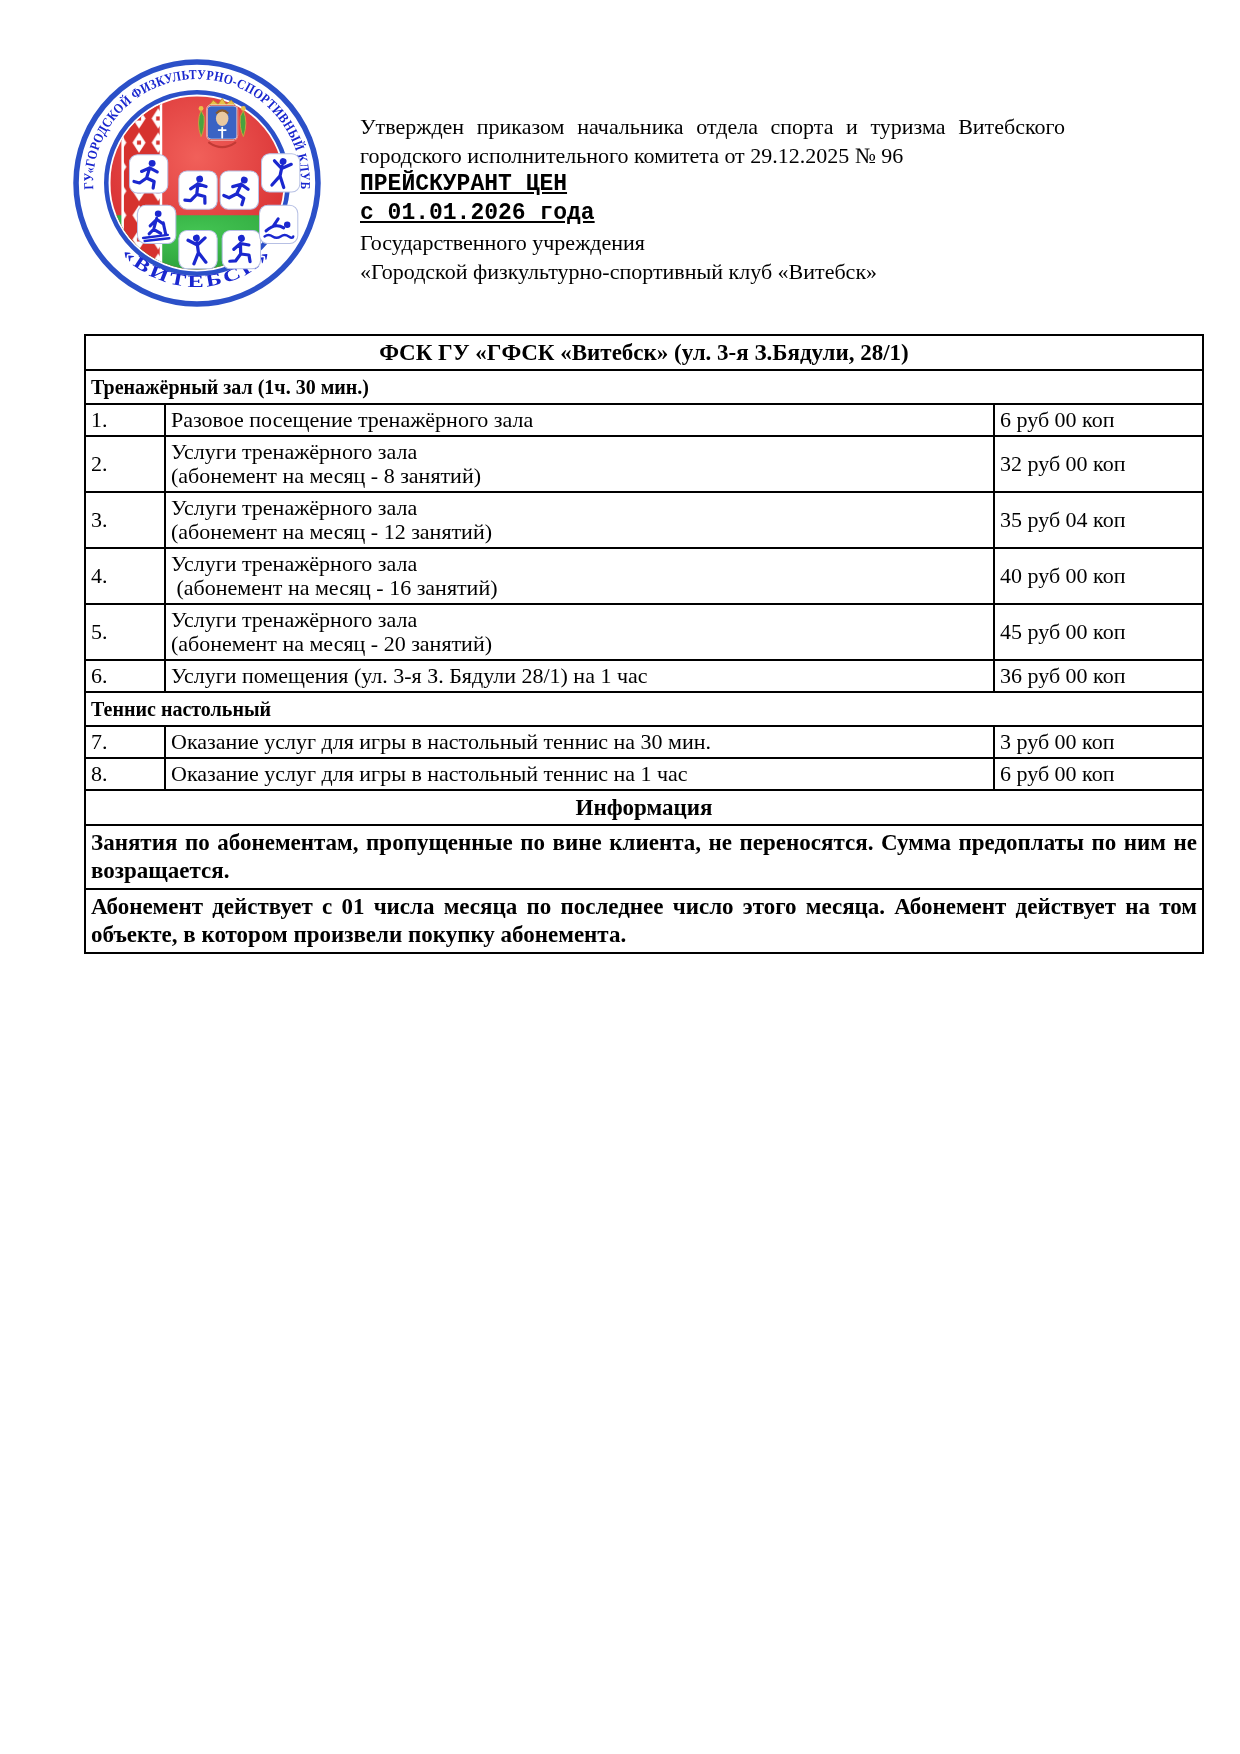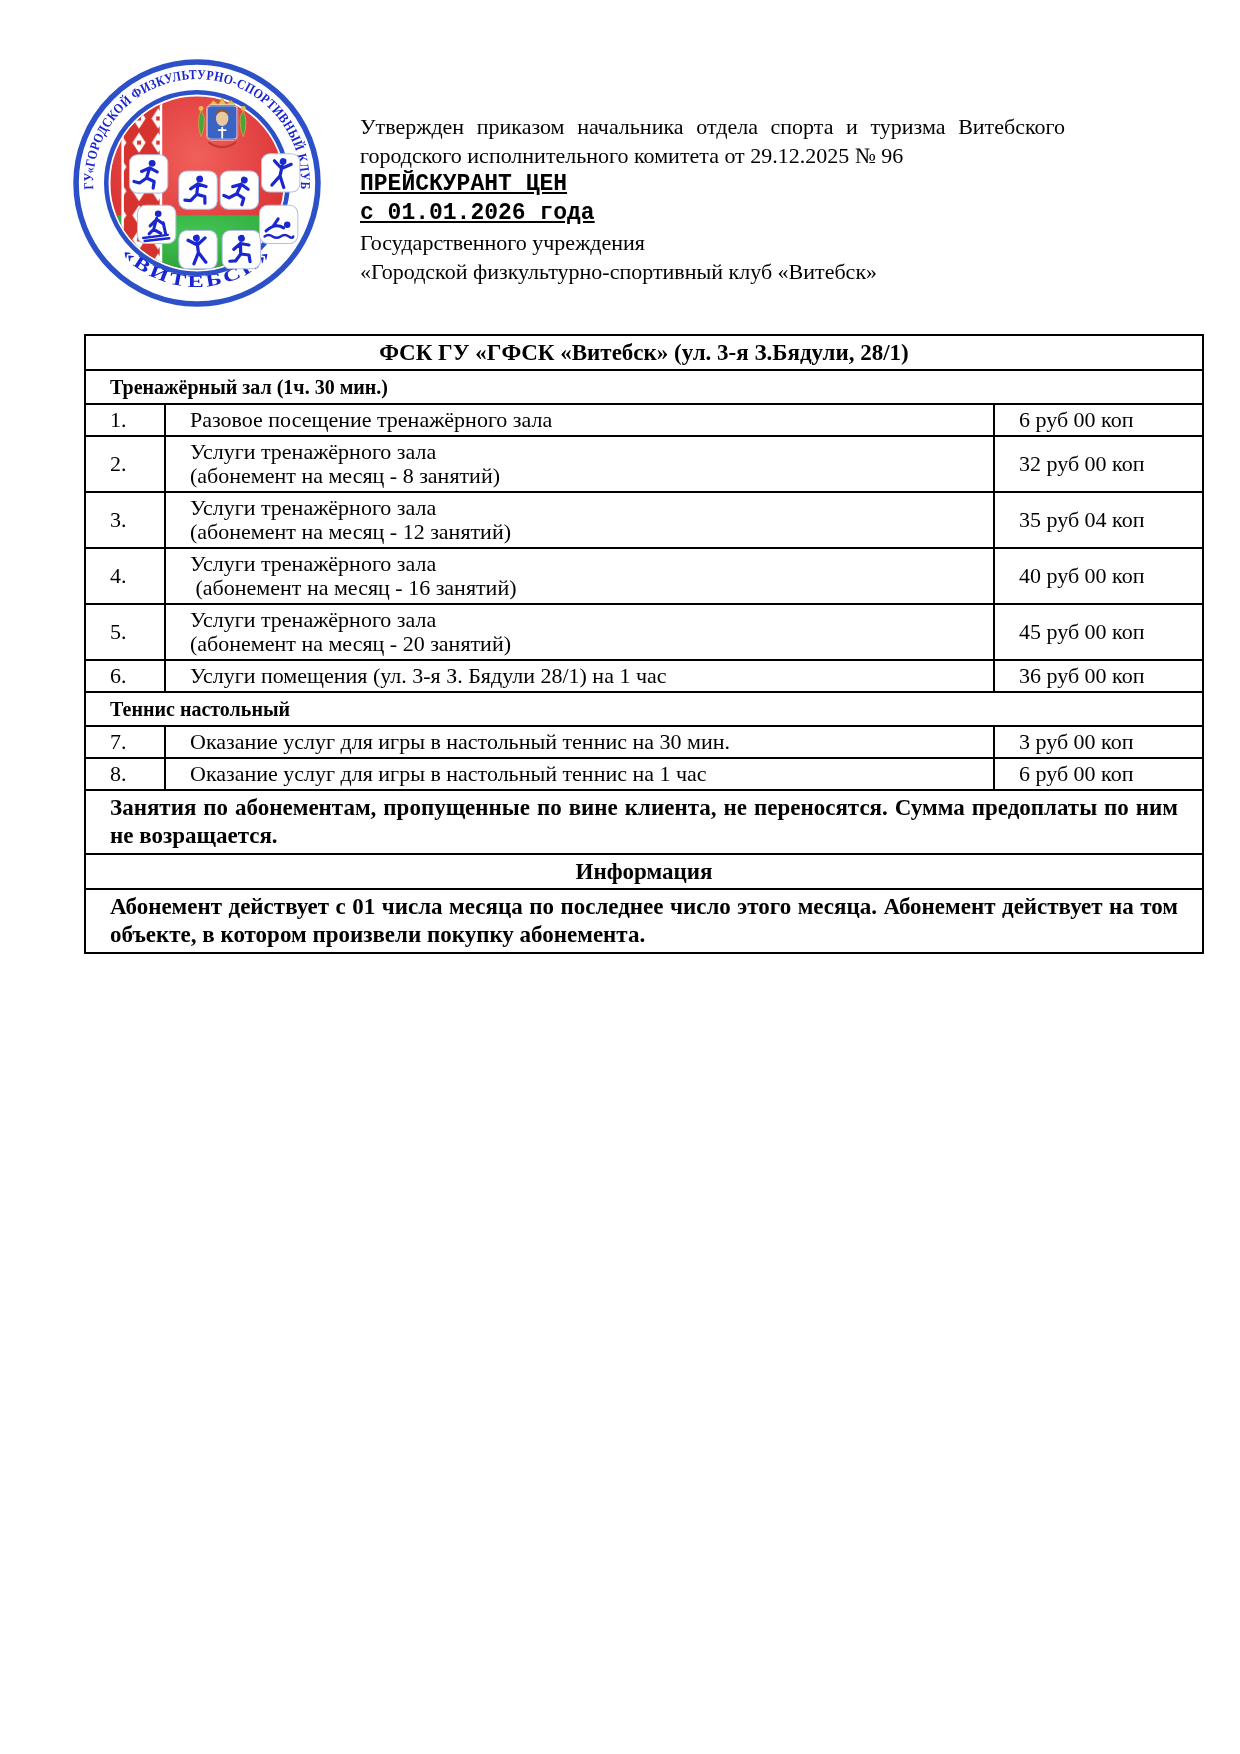--- a/index.html
+++ b/index.html
@@ -46,21 +46,21 @@
     left:84px;
     top:334px;
     width:1118px;
     border-collapse:collapse;
     table-layout:fixed;
     font-size:22px;
     line-height:24px;
   }
   table.price td{
     border:2px solid #000;
-    padding:3px 24px;
+    padding:3px 5px;
     vertical-align:middle;
     overflow:hidden;
   }
   td.tbl-title{
     text-align:center;
     font-weight:bold;
     font-size:23px;
     line-height:27px;
   }
   td.section-heading{
@@ -267,24 +267,24 @@
           <td class="num">7.</td>
           <td class="desc"><span class="desc-line">Оказание услуг для игры в настольный теннис на 30 мин.</span></td>
           <td class="price-cell">3 руб 00 коп</td>
         </tr>
         <tr>
           <td class="num">8.</td>
           <td class="desc"><span class="desc-line">Оказание услуг для игры в настольный теннис на 1 час</span></td>
           <td class="price-cell">6 руб 00 коп</td>
         </tr>
         <tr>
+          <td class="info-heading" colspan="3">Информация</td>
+        </tr>
+        <tr>
           <td class="note" colspan="3">Занятия по абонементам, пропущенные по вине клиента, не переносятся. Сумма предоплаты по ним не возращается.</td>
-        </tr>
-        <tr>
-          <td class="info-heading" colspan="3">Информация</td>
         </tr>
         <tr>
           <td class="note" colspan="3">Абонемент действует с 01 числа месяца по последнее число этого месяца. Абонемент действует на том объекте, в котором произвели покупку абонемента.</td>
         </tr>
       </tbody>
   </table>
 
 </div>
 
 </body></html>

